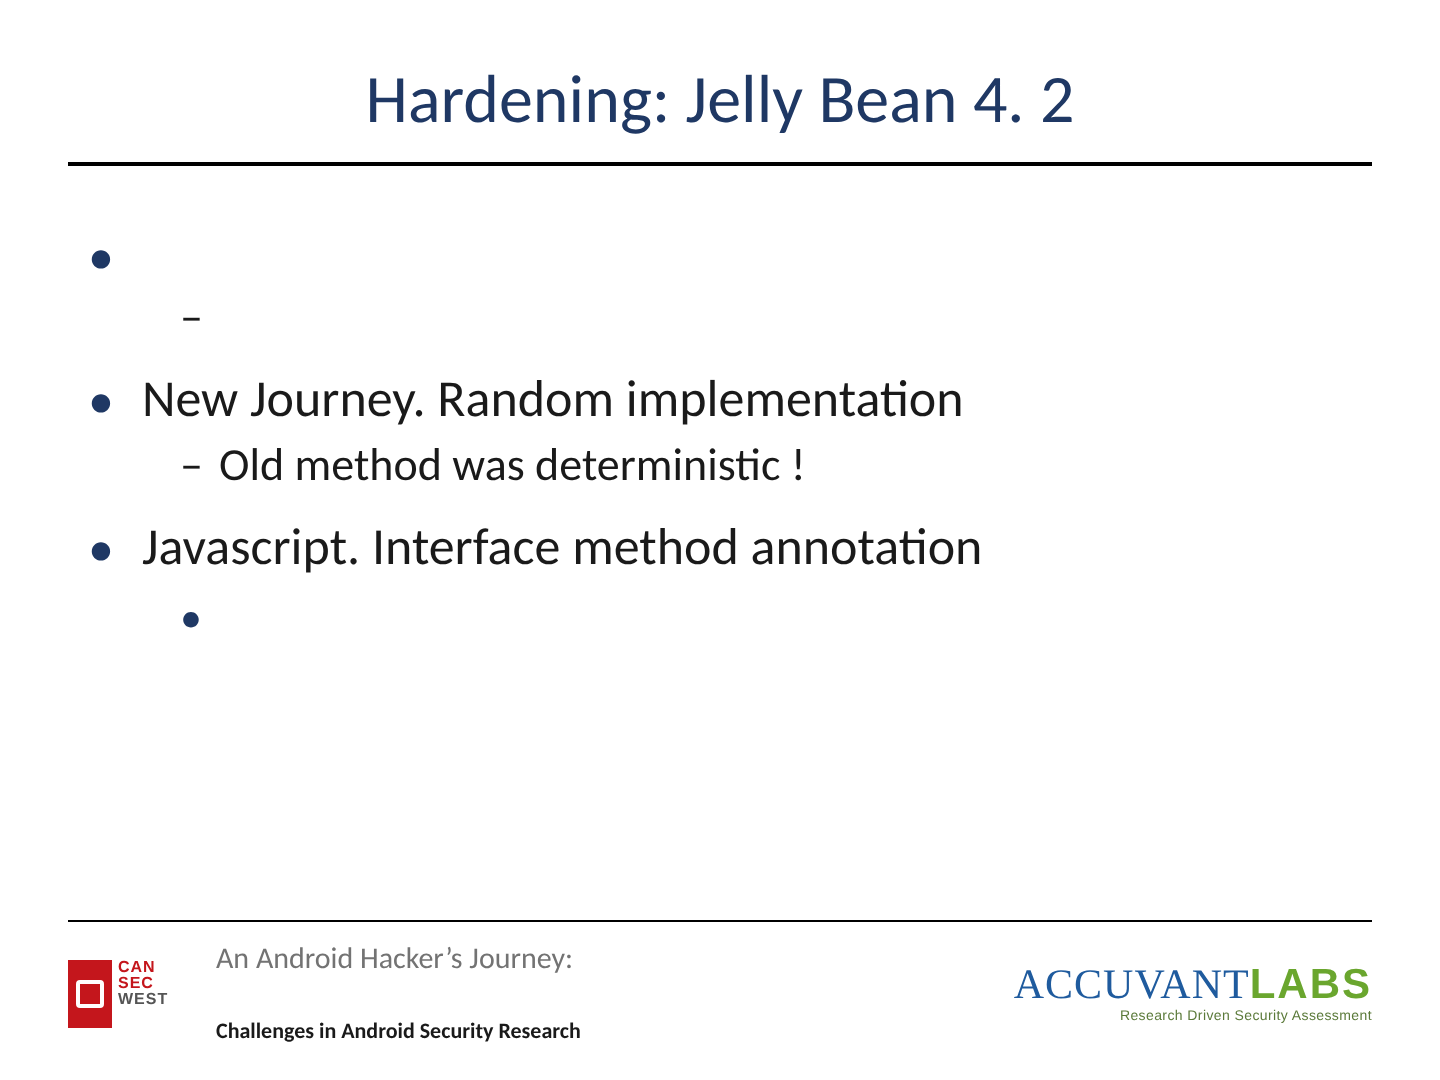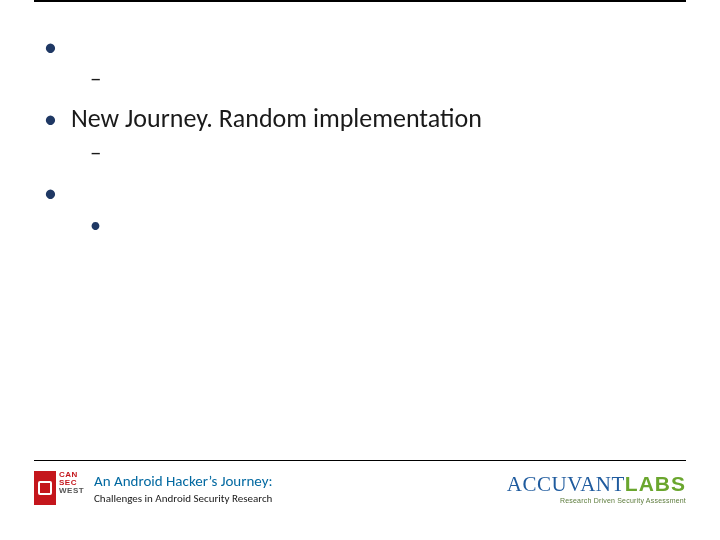--- a/index.html
+++ b/index.html
@@ -81,21 +81,21 @@
   }
   .hr-bottom {
     margin: 0 34px;
     border: none;
     border-top: 1.5px solid #000;
   }
   .footer-row {
     display: flex;
     align-items: center;
     margin: 10px 34px 0 34px;
-    gap: 0;
+    gap: 14px;
   }
   .cansec-logo {
     display: flex;
     width: 60px;
     font-family: Arial, sans-serif;
   }
   .cansec-red {
     width: 22px;
     height: 34px;
     background: #c4161c;
@@ -117,27 +117,27 @@
     margin-left: 3px;
     letter-spacing: 0.5px;
   }
   .cansec-text .gray { color: #555; }
   .footer-mid {
     flex: 1;
   }
   .footer-title {
     font-size: 15px;
     font-weight: 400;
-    color: #0369a1;
+    color: #737373;
   }
   .footer-sub {
     font-size: 11px;
-    font-weight: 400;
-    color: #1a1a1a;
-    margin-top: 2px;
+    font-weight: 700;
+    color: #1a1a1a;
+    margin-top: 20px;
   }
   .accuvant-logo {
     text-align: right;
     line-height: 1;
   }
   .accuvant-main {
     font-family: Georgia, "Times New Roman", serif;
     font-size: 21px;
     font-weight: 400;
     letter-spacing: 0.5px;
@@ -156,41 +156,44 @@
     color: #5b7a3a;
     letter-spacing: 0.2px;
     margin-top: 2px;
   }
 </style>
 </head>
 <body>
 
 <div class="slide">
 
+  <div class="title">Hardening: Jelly Bean 4. 2</div>
   <hr class="hr-top">
 
   <div class="content">
 
     <div class="b1">
       <span class="dot">•</span>
     </div>
     <div class="b2">
       <span class="dash">–</span>
     </div>
 
     <div class="b1">
       <span class="dot">•</span>
       <span>New Journey. Random implementation</span>
     </div>
     <div class="b2">
       <span class="dash">–</span>
+      <span>Old method was deterministic !</span>
     </div>
 
     <div class="b1">
       <span class="dot">•</span>
+      <span>Javascript. Interface method annotation</span>
     </div>
     <div class="b3">
       <span class="dot">•</span>
     </div>
 
   </div>
 
   <div class="footer">
     <hr class="hr-bottom">
     <div class="footer-row">

